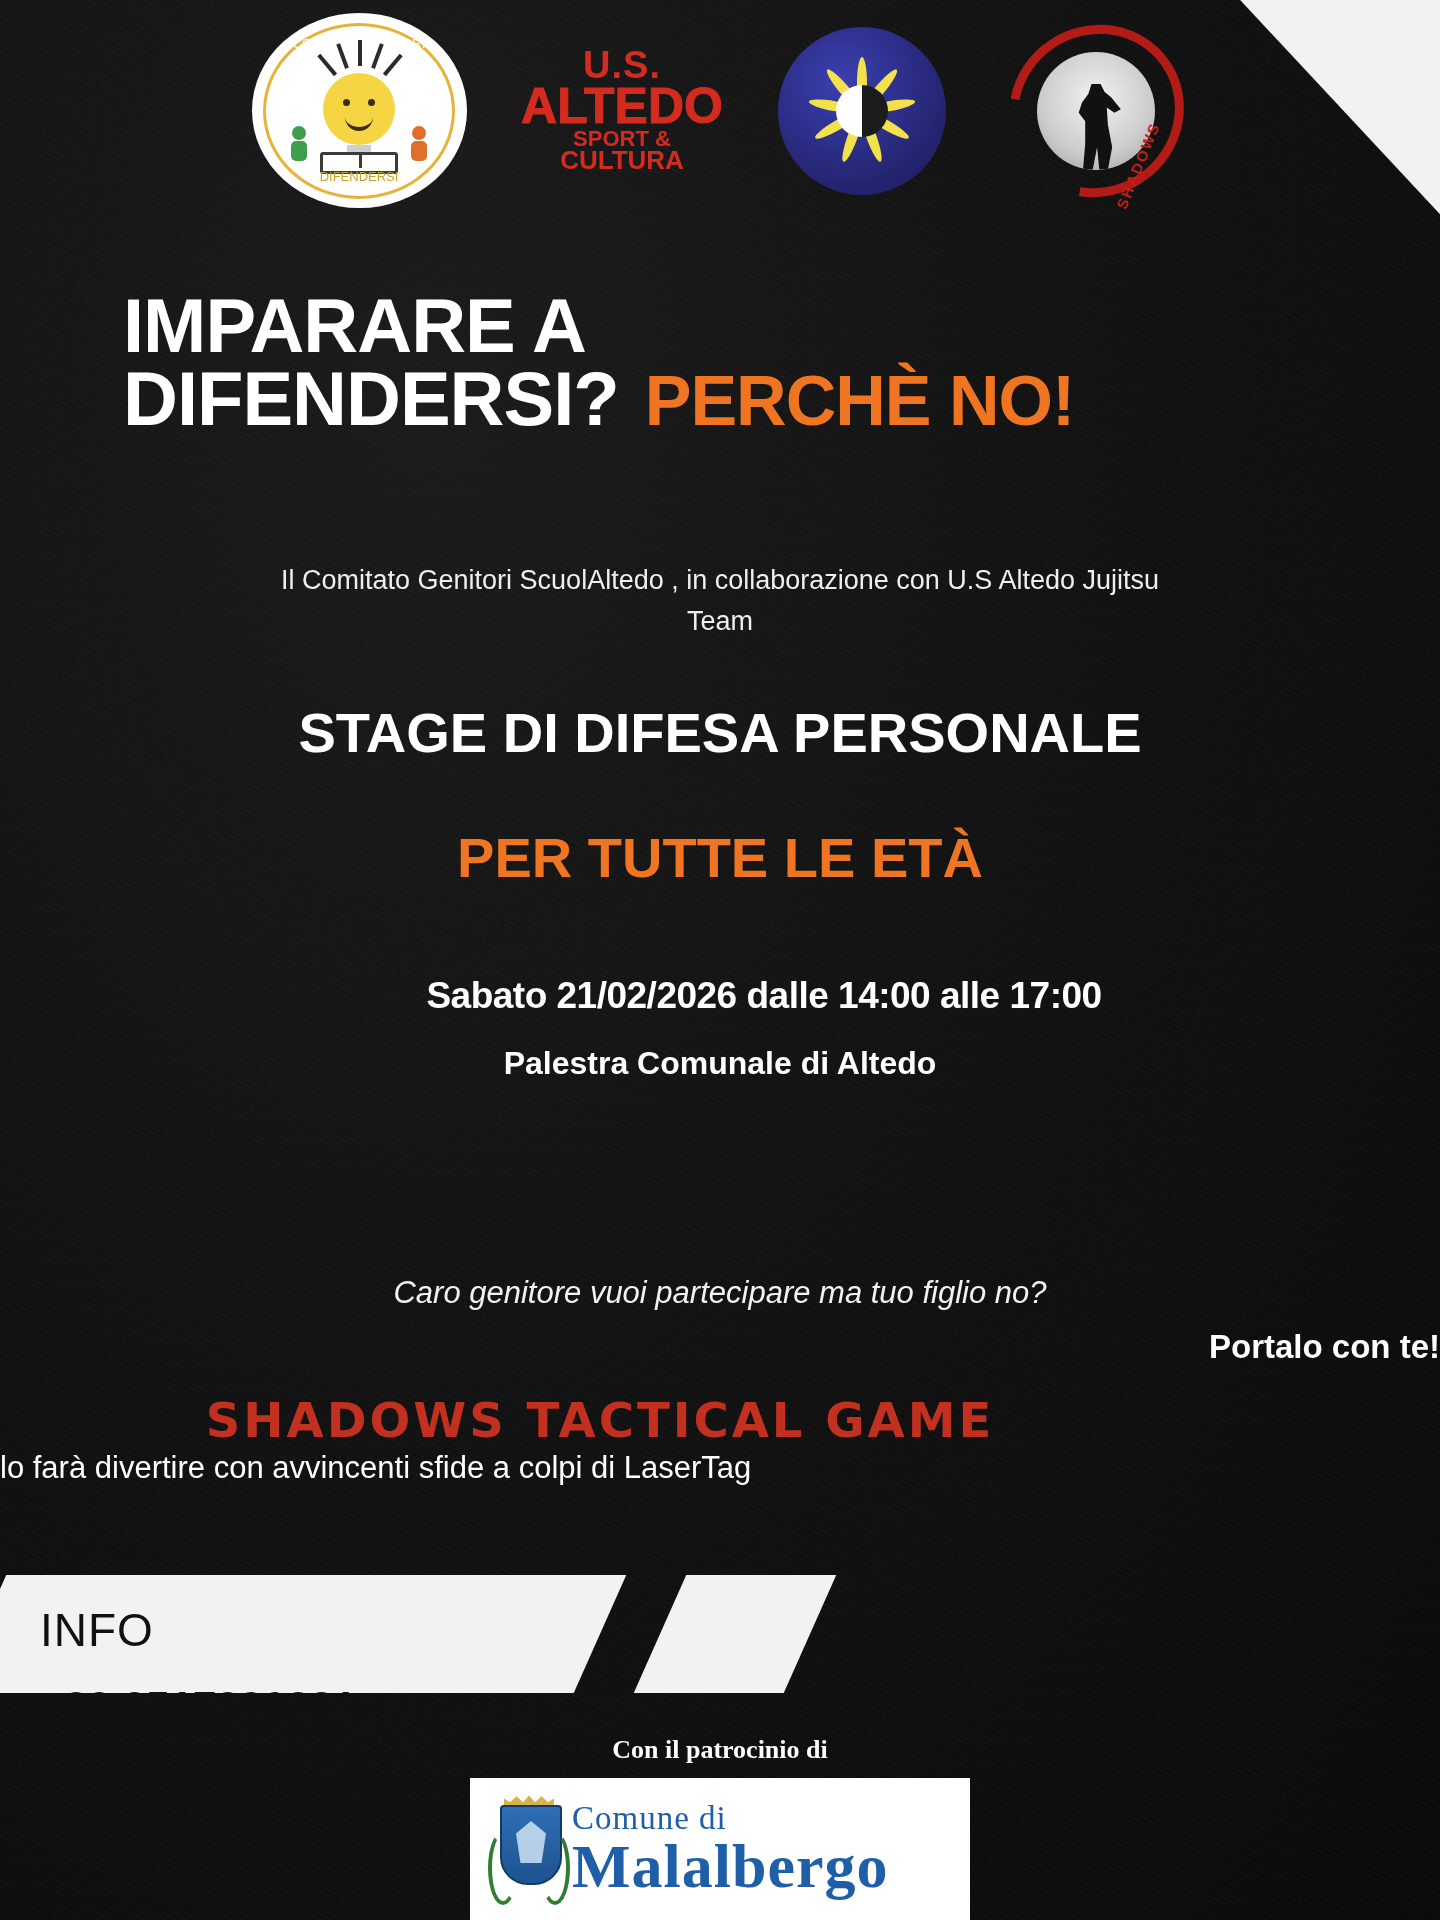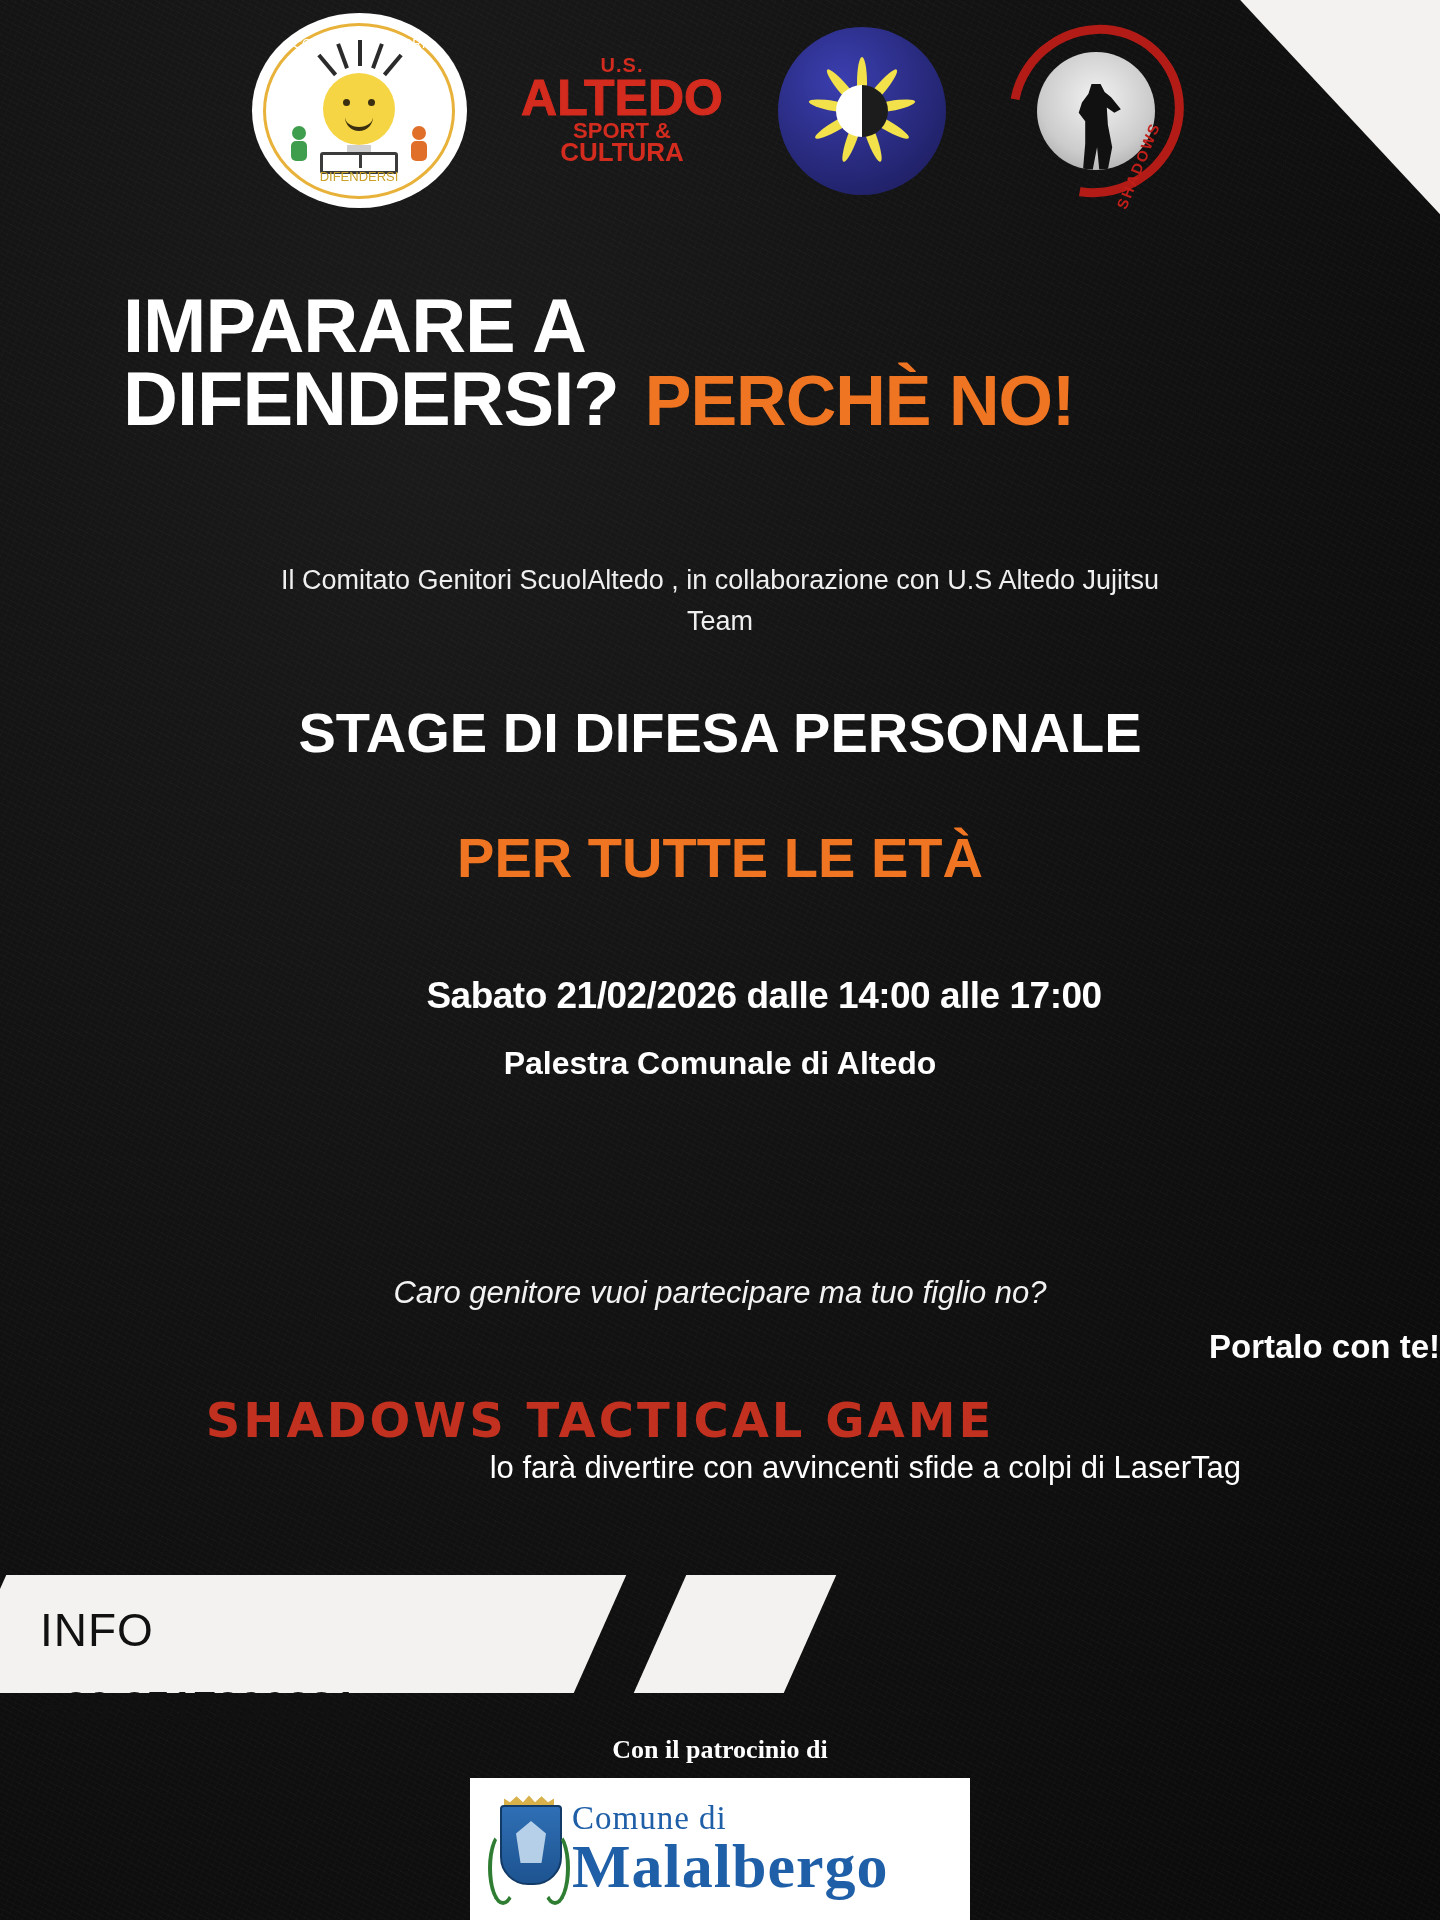--- a/index.html
+++ b/index.html
@@ -131,21 +131,21 @@
 
   
   .logo2 {
     width: 195px; height: 175px;
     display:flex; flex-direction:column; align-items:center; justify-content:center;
     color:#d42b1f;
     font-weight: 900;
     line-height: 0.92;
     text-align:center;
   }
-  .logo2 .l1 { font-size: 20px; letter-spacing:1px; }
+  .logo2 .l1 { font-size: 38px; letter-spacing:1px; }
   .logo2 .l2 { font-size: 50px; letter-spacing:0px; -webkit-text-stroke:1px #d42b1f; }
   .logo2 .l3 { font-size: 22px; }
   .logo2 .l4 { font-size: 26px; }
 
   
   .logo3 {
     width: 168px; height: 168px; border-radius:50%;
     background: radial-gradient(circle at 38% 32%, #3b3fb0 0%, #23246f 70%, #191a52 100%);
     display:flex; align-items:center; justify-content:center;
     position:relative; overflow:hidden;
@@ -272,21 +272,21 @@
     position:absolute; top: 1392px; left:0; width:1200px;
     text-align:center;
     font-size: 48px;
     font-weight: 700;
     letter-spacing: 3px;
     color:#c2301f;
     font-family: "DejaVu Sans", sans-serif;
   }
   .tactical-desc {
     position:absolute; top: 1450px; left:0; width:1241px;
-    text-align:right;
+    text-align:left;
     font-size: 31px;
     color:#ffffff;
   }
 
   
   .infobar-wrap {
     position:absolute; left: 0; top: 1575px; width: 840px; height: 135px;
   }
   .infobar {
     position:absolute; left:-20px; top:0;

